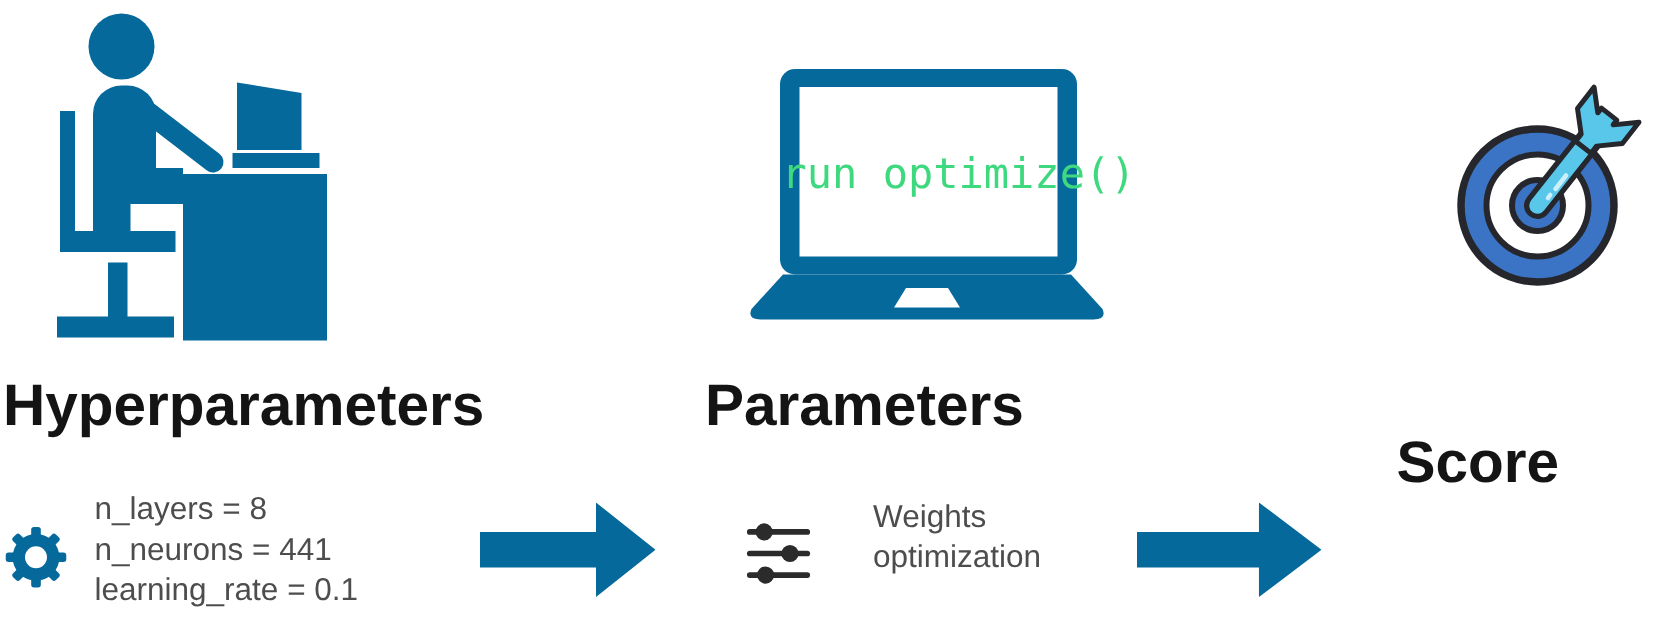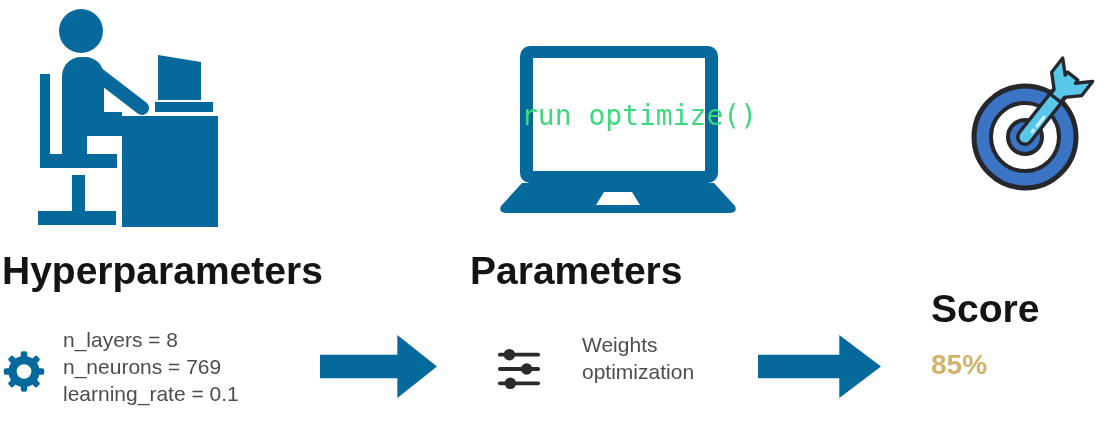--- a/index.html
+++ b/index.html
@@ -59,21 +59,21 @@
       <rect class="tl" x="20.5" y="2" width="7" height="10" rx="2" transform="rotate(180 24 24)"></rect>
       <rect class="tl" x="20.5" y="2" width="7" height="10" rx="2" transform="rotate(225 24 24)"></rect>
       <rect class="tl" x="20.5" y="2" width="7" height="10" rx="2" transform="rotate(270 24 24)"></rect>
       <rect class="tl" x="20.5" y="2" width="7" height="10" rx="2" transform="rotate(315 24 24)"></rect>
     </g>
     <circle class="tl-stroke" cx="24" cy="24" r="12.5" fill="none" stroke-width="9"></circle>
   </svg>
 
   <div class="abs detail-text" style="left:63px; top:326px;">
     <div>n_layers = 8</div>
-    <div>n_neurons = 769</div>
+    <div>n_neurons = 441</div>
     <div>learning_rate = 0.1</div>
   </div>
 
   <svg class="abs" style="left:320px; top:335px;" width="117" height="63" viewBox="0 0 118 64" preserveAspectRatio="none" aria-hidden="true">
     <polygon class="tl" points="0,20 78,20 78,0 118,32 78,64 78,44 0,44"></polygon>
   </svg>
 
   <svg class="abs" style="left:498px; top:44px;" width="240" height="173" viewBox="0 0 240 173" aria-hidden="true">
     <rect class="tl" x="22" y="2" width="198" height="137" rx="10"></rect>
     <rect x="35" y="14" width="172" height="113" fill="#ffffff"></rect>
@@ -112,15 +112,14 @@
     <line class="dart-lt-s" x1="65" y1="91" x2="99" y2="48" stroke-width="11" stroke-linecap="round"></line>
     <line x1="77" y1="80" x2="84" y2="71" stroke="#cdeffb" stroke-width="3" stroke-linecap="round"></line>
     <line x1="72" y1="86" x2="73.5" y2="84" stroke="#cdeffb" stroke-width="3" stroke-linecap="round"></line>
     <g transform="translate(98,49) rotate(-52)">
       <path class="dart-lt" stroke-width="3.3" stroke-linejoin="round" d="M -4,-6.5 L 2,-6.5 L 14,-19 L 32,-19 L 20,-6.5 L 24,-6.5 L 24,6.5 L 20,6.5 L 32,19 L 14,19 L 2,6.5 L -4,6.5 Z"></path>
     </g>
   </svg>
 
   <div class="abs stage-title centered" style="left:931px; top:249px; width:184px;margin-top:38px;">Score</div>
 
-  <div class="abs score-value centered" style="left:931px; top:349px; width:184px;">85%</div>
 
 </div>
 
 </body></html>

